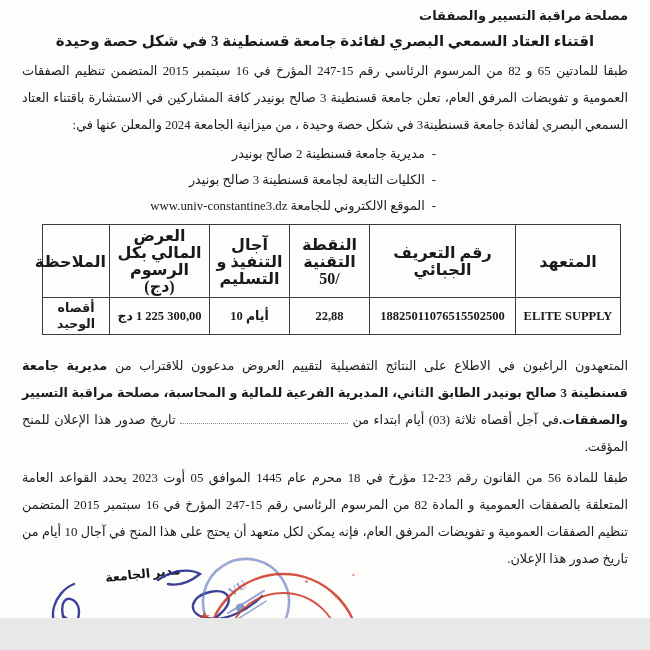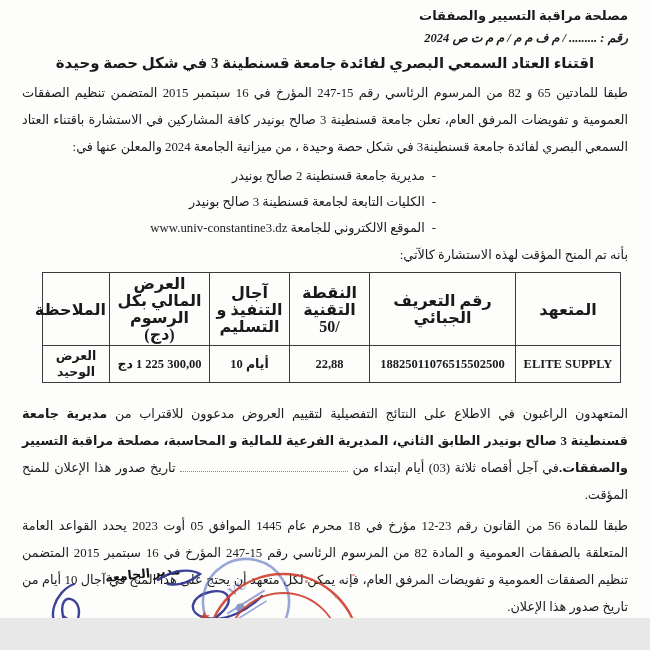--- a/index.html
+++ b/index.html
@@ -53,34 +53,32 @@
   .stamp-red { position:absolute; left:201px; top:16px; opacity:.88; }
   .speck { position:absolute; border-radius:50%; }
 </style>
 </head>
 <body>
 
 <div class="page">
 
   <div class="doc-header">
     <div class="office-line">مصلحة مراقبة التسيير والصفقات</div>
-    <div class="ref-line">رقم : ......... / م ف م م / م م ت ص 2024</div>
   </div>
 
   <div class="title-2">اقتناء العتاد السمعي البصري  لفائدة جامعة قسنطينة 3 في شكل حصة وحيدة</div>
 
   <p class="para">طبقا للمادتين 65 و 82 من المرسوم الرئاسي رقم 15-247 المؤرخ في 16 سبتمبر 2015 المتضمن تنظيم الصفقات العمومية و تفويضات المرفق العام، تعلن  جامعة قسنطينة 3 صالح بونيدر كافة المشاركين في الاستشارة باقتناء العتاد السمعي البصري  لفائدة جامعة قسنطينة3  في  شكل حصة وحيدة ،  من ميزانية الجامعة 2024 والمعلن عنها في:</p>
 
   <ul class="bullet-list">
     <li><span class="dash">-</span><span>مديرية جامعة قسنطينة 2 صالح بونيدر</span></li>
     <li><span class="dash">-</span><span>الكليات التابعة لجامعة قسنطينة 3 صالح بونيدر</span></li>
     <li><span class="dash">-</span><span>الموقع الالكتروني للجامعة www.univ-constantine3.dz</span></li>
   </ul>
 
-  <div class="lead-in">بأنه تم المنح المؤقت لهذه الاستشارة كالآتي:</div>
 
   <table class="award">
     <colgroup>
       <col class="c-bidder">
         <col class="c-tax">
         <col class="c-score">
         <col class="c-delay">
         <col class="c-fin">
         <col class="c-note">
     </colgroup>
@@ -109,21 +107,21 @@
           </th>
       </tr>
     </thead>
     <tbody>
       <tr>
         <td>ELITE SUPPLY</td>
         <td class="num">18825011076515502500</td>
         <td class="num">22,88</td>
         <td class="num">10 أيام</td>
         <td><span class="num">1 225 300,00</span> <span>دج</span></td>
-        <td>العرض الوحيد</td>
+        <td>أقصاه الوحيد</td>
       </tr>
     </tbody>
   </table>
 
   <p class="para p-results"><span>المتعهدون الراغبون في الاطلاع على النتائج التفصيلية لتقييم العروض مدعوون للاقتراب من </span><span class="b">مديرية جامعة قسنطينة 3 صالح  بونيدر  الطابق الثاني، المديرية الفرعية للمالية   و  المحاسبة، مصلحة مراقبة التسيير والصفقات.</span><span>في آجل أقصاه ثلاثة (03) أيام ابتداء من </span><span class="blank-line"></span><span> تاريخ صدور هذا الإعلان للمنح المؤقت.</span></p>
 
   <p class="para p-appeal">طبقا للمادة 56 من القانون رقم 23-12 مؤرخ في 18 محرم عام 1445 الموافق 05 أوت 2023 يحدد القواعد العامة المتعلقة بالصفقات العمومية  و المادة 82 من المرسوم الرئاسي رقم 15-247 المؤرخ في 16 سبتمبر 2015 المتضمن تنظيم الصفقات العمومية و تفويضات المرفق العام، فإنه يمكن لكل متعهد أن يحتج على هذا المنح في آجال 10 أيام من تاريخ صدور هذا الإعلان.</p>
 
   <div class="sig-zone">
 

